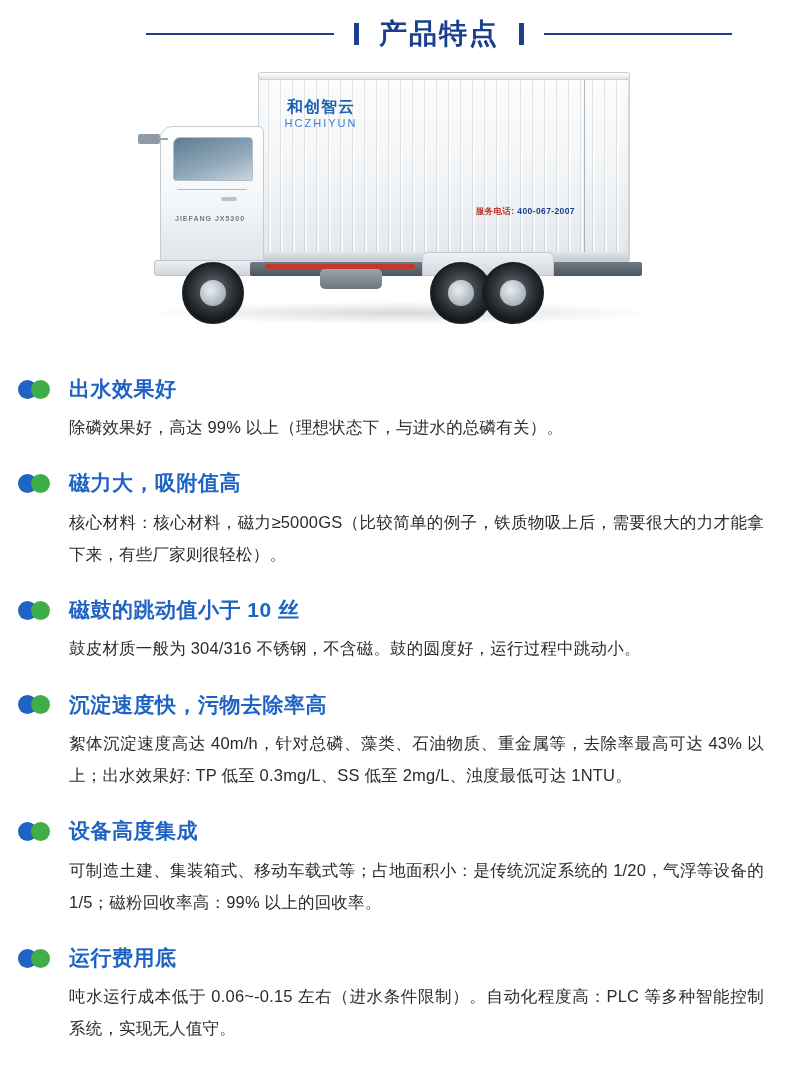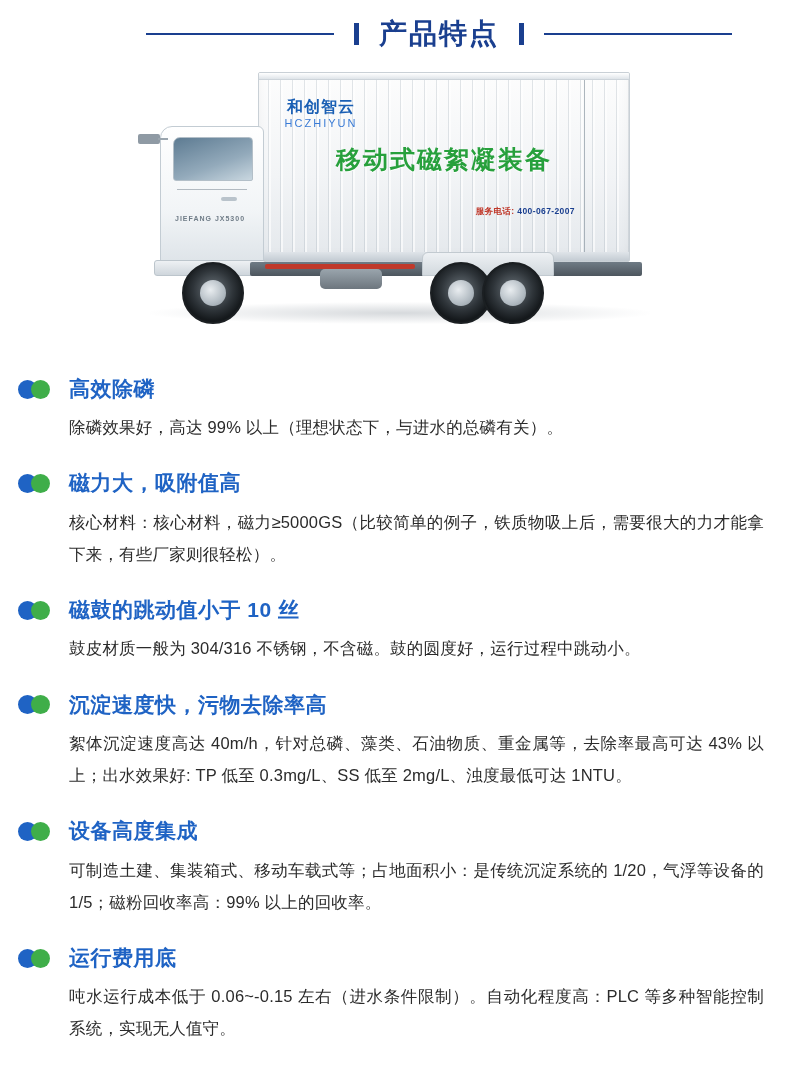--- a/index.html
+++ b/index.html
@@ -366,21 +366,20 @@
       <div class="cargo-ribs"></div>
       <div class="cargo-top-edge"></div>
       <div class="cargo-bottom-edge"></div>
       <div class="rear-door-line"></div>
 
       <div class="brand-logo">
         <span class="cn">和创智云</span>
         <span class="en">HCZHIYUN</span>
       </div>
 
-      <div class="box-slogan">移动式磁絮凝装备</div>
 
       <div class="box-phone">
         <span class="label">服务电话:</span>
         <span>400-067-2007</span>
       </div>
     </div>
 
     <div class="cab">
       <div class="cab-window"></div>
       <div class="cab-door-line"></div>
@@ -401,21 +400,21 @@
 </div>
 
 <div class="features">
 
   <div class="feature">
     <div class="feature-head">
       <span class="bullet">
         <span class="dot-blue"></span>
           <span class="dot-green"></span>
       </span>
-      <span class="feature-title">高效除磷</span>
+      <span class="feature-title">出水效果好</span>
     </div>
     <div class="feature-body">除磷效果好，高达 99% 以上（理想状态下，与进水的总磷有关）。</div>
   </div>
 
   <div class="feature">
     <div class="feature-head">
       <span class="bullet">
         <span class="dot-blue"></span>
           <span class="dot-green"></span>
       </span>

